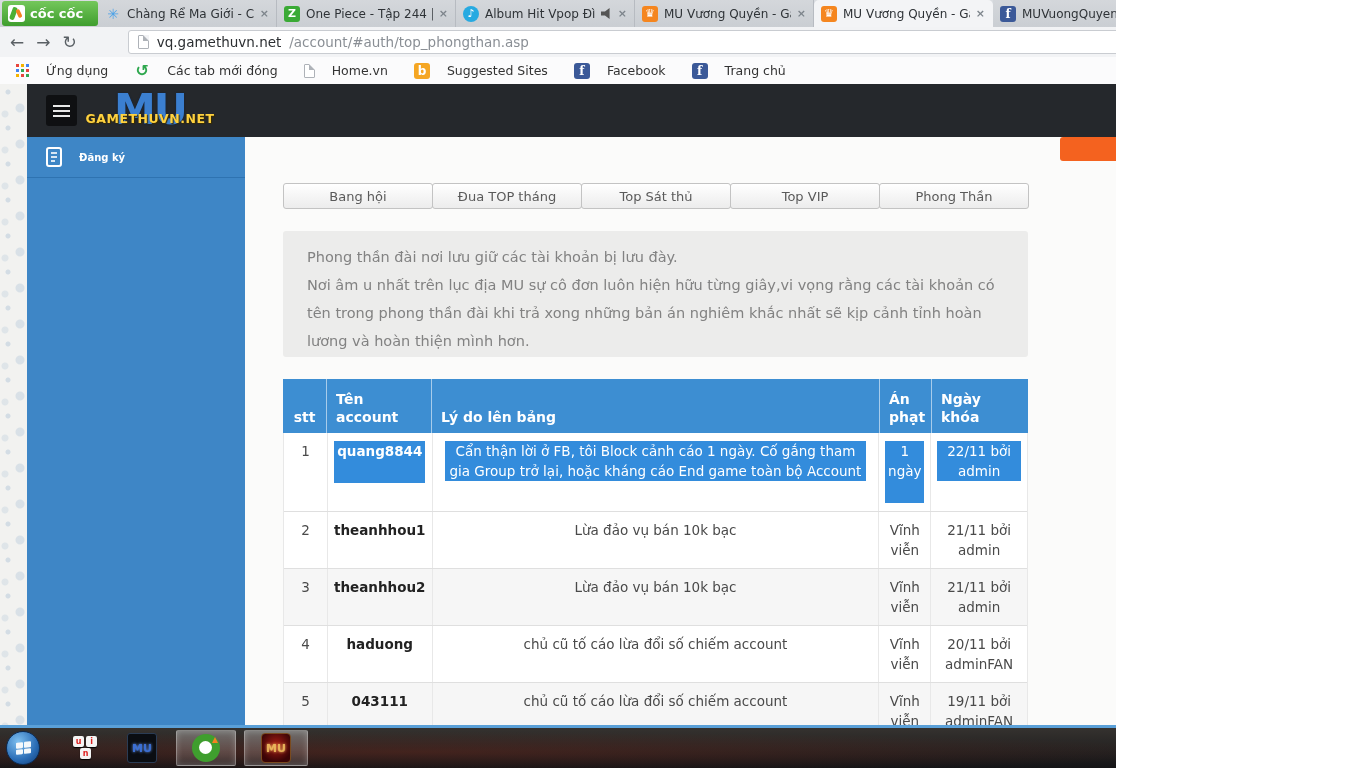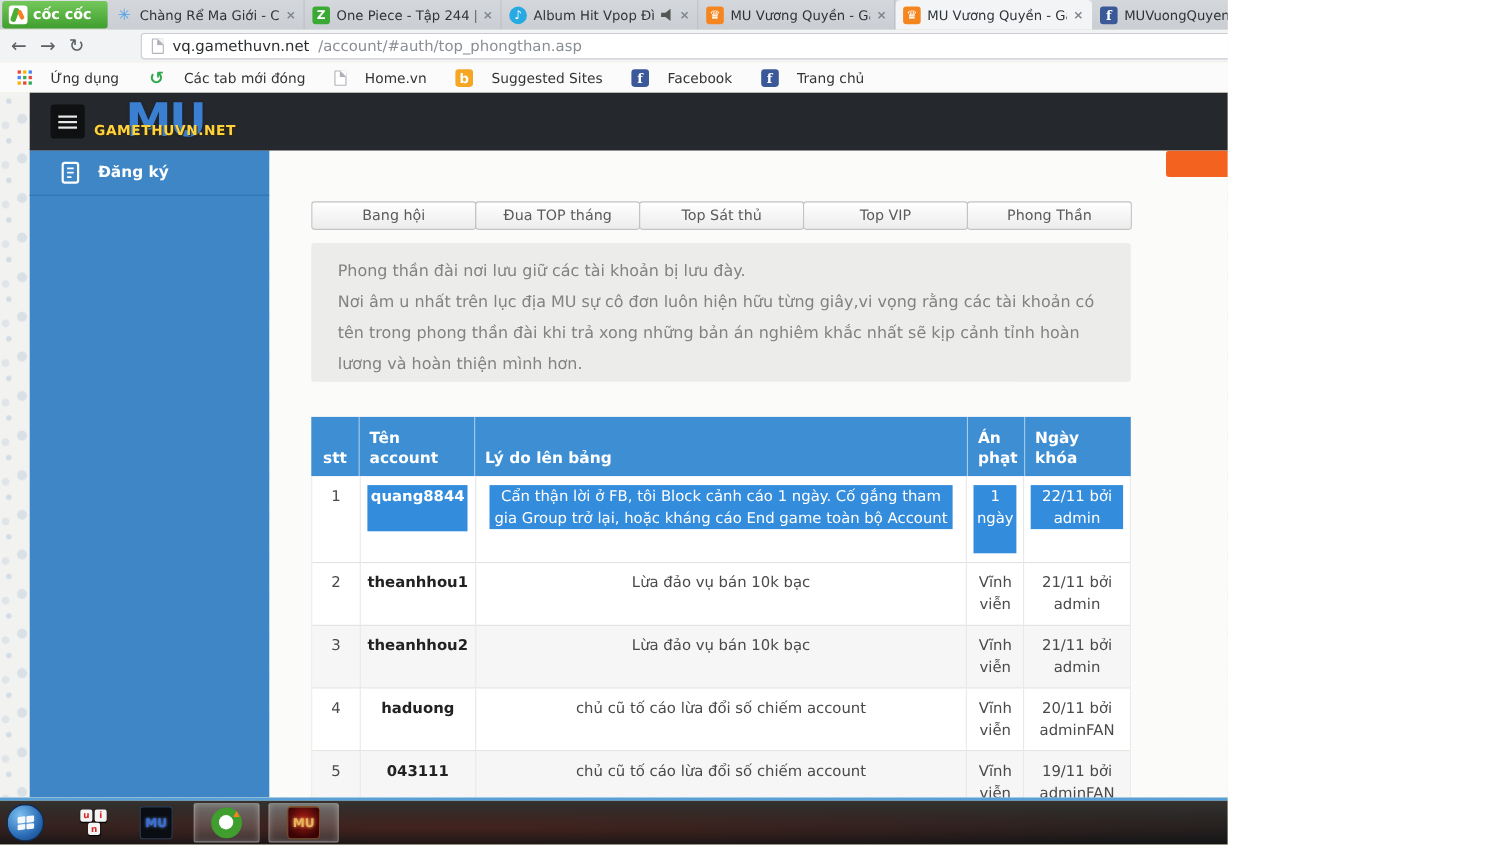--- a/index.html
+++ b/index.html
@@ -100,33 +100,33 @@
   .logo-mu { font-size:42px; font-weight:bold; color:#3b7fd0; line-height:48px; letter-spacing:-2px;
     text-shadow:0 0 2px #10213a; }
   .logo-overlay { position:absolute; left:0; right:0; top:25px; font-size:12.5px; font-weight:bold;
     color:#ffd23f; letter-spacing:.5px; text-shadow:1px 1px 1px #3a2c00; }
   .quicklinks { position:absolute; right:38px; top:17px; color:#eceeef; font-size:14px;
     display:flex; align-items:center; gap:7px; }
   .caret-down { width:0; height:0; border-left:5px solid transparent; border-right:5px solid transparent;
     border-top:5px solid #cfd3d6; }
 
   .sidebar { position:absolute; left:27px; top:53px; width:218px; height:588px; background:#3e86c6; }
-  .side-item { height:41px; display:flex; align-items:center; gap:15px; padding-left:27px;
-    border-bottom:1px solid #2e73b1; color:#fff; font-size:14px; font-weight:bold; }
+  .side-item { height:41px; display:flex; align-items:center; gap:15px; padding-left:17px;
+    border-bottom:1px solid #2e73b1; color:#fff; font-size:10px; font-weight:bold; }
 
   .main { position:absolute; left:245px; top:53px; width:1080px; height:588px; background:#fbfbfa; }
   .orange-banner { position:absolute; left:815px; top:0; width:231px; height:24px; background:#f4621f; border-radius:3px; }
 
   .navrow { position:absolute; left:38px; width:745px; height:26px; display:flex; }
   .navrow.r1 { top:0; } .navrow.r2 { top:46px; }
   .nav-btn { flex:1; margin-right:-1px; border:1px solid #c3c3c3; border-radius:3px;
     background:linear-gradient(#ffffff,#ececec); color:#5a5a5a; font-size:13px;
     display:flex; align-items:center; justify-content:center; }
 
-  .descbox { position:absolute; left:38px; top:84px; width:745px; height:126px; background:#ececeb;
+  .descbox { position:absolute; left:38px; top:94px; width:745px; height:126px; background:#ececeb;
     border-radius:3px; padding:12px 24px; font-size:14.5px; color:#828282; line-height:28px; overflow:hidden; }
 
   .tablewrap { position:absolute; left:38px; top:242px; width:745px; font-size:13.5px; }
   .thead { display:flex; background:#3d8ed2; color:#fff; font-weight:bold; font-size:14px; height:54px; }
   .th { padding:7px 9px; display:flex; align-items:flex-end; border-right:1px solid rgba(255,255,255,.55); line-height:18px; }
   .th:last-child { border-right:none; }
   .c-stt { width:44px; } .c-acc { width:105px; } .c-reason { width:448px; } .c-pen { width:52px; } .c-date { width:96px; }
   .th.c-stt { justify-content:center; }
   .tbody { border-left:1px solid #e8e8e8; border-right:1px solid #e8e8e8; }
   .trow { display:flex; border-bottom:1px solid #dfdfdf; background:#fff; }

